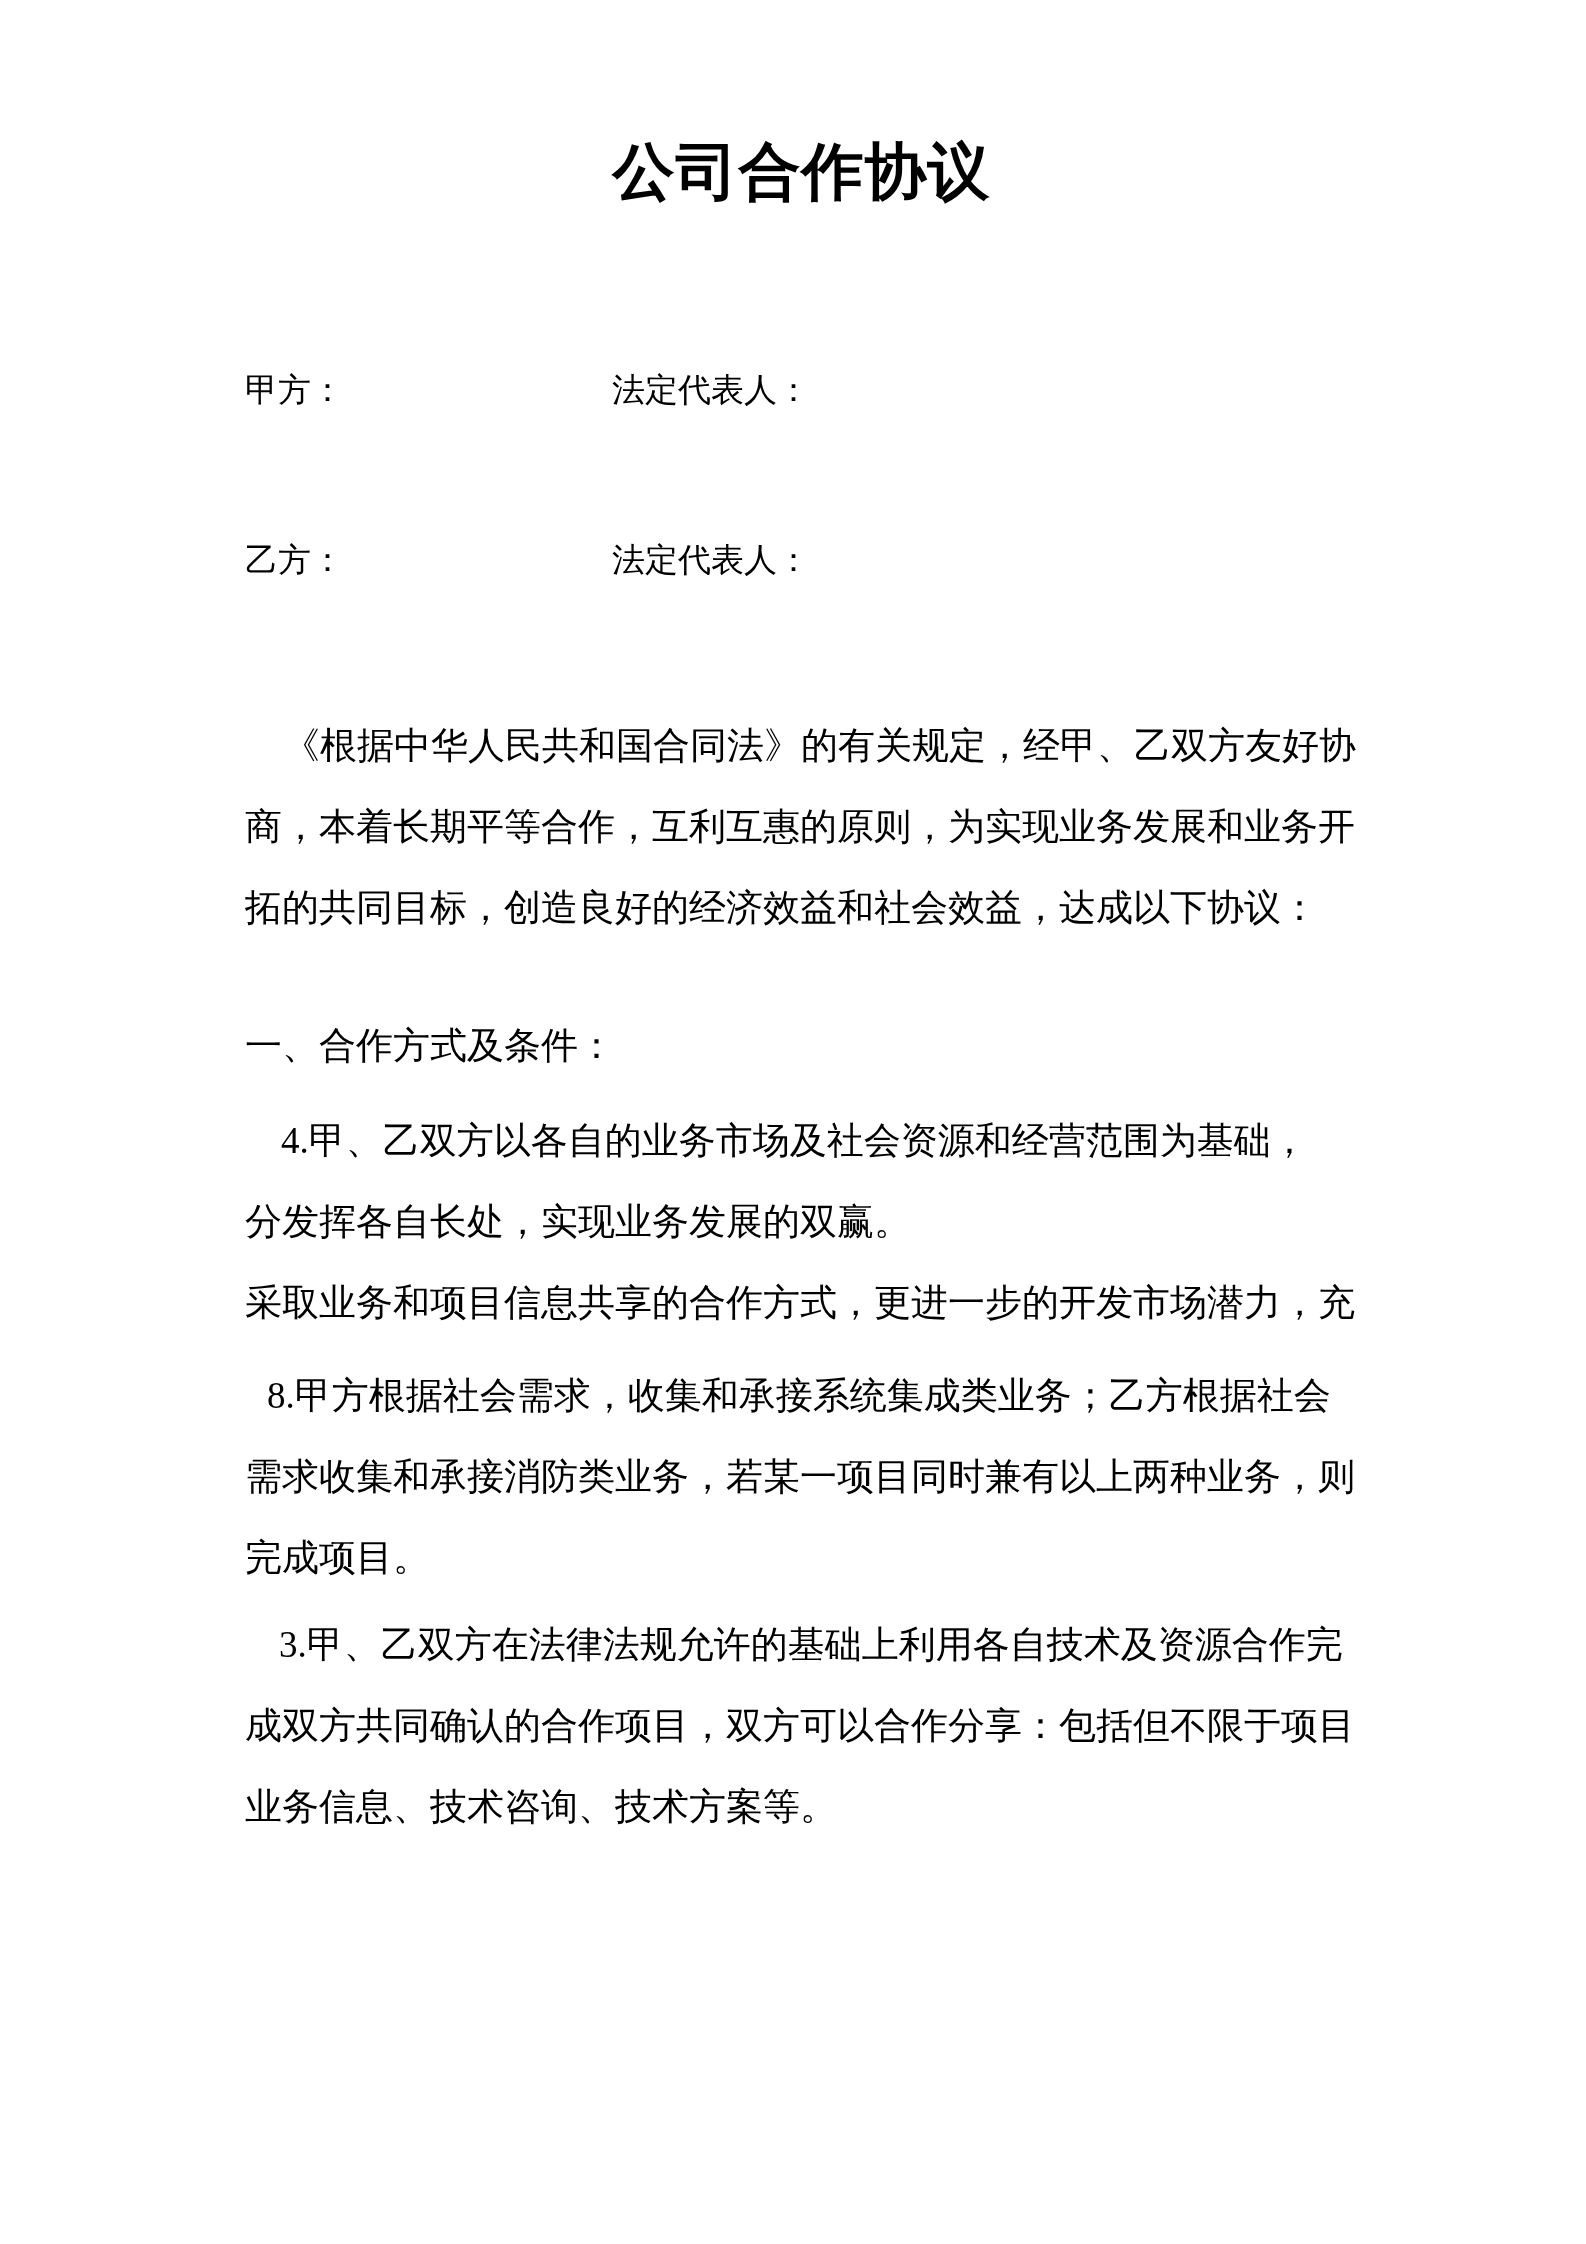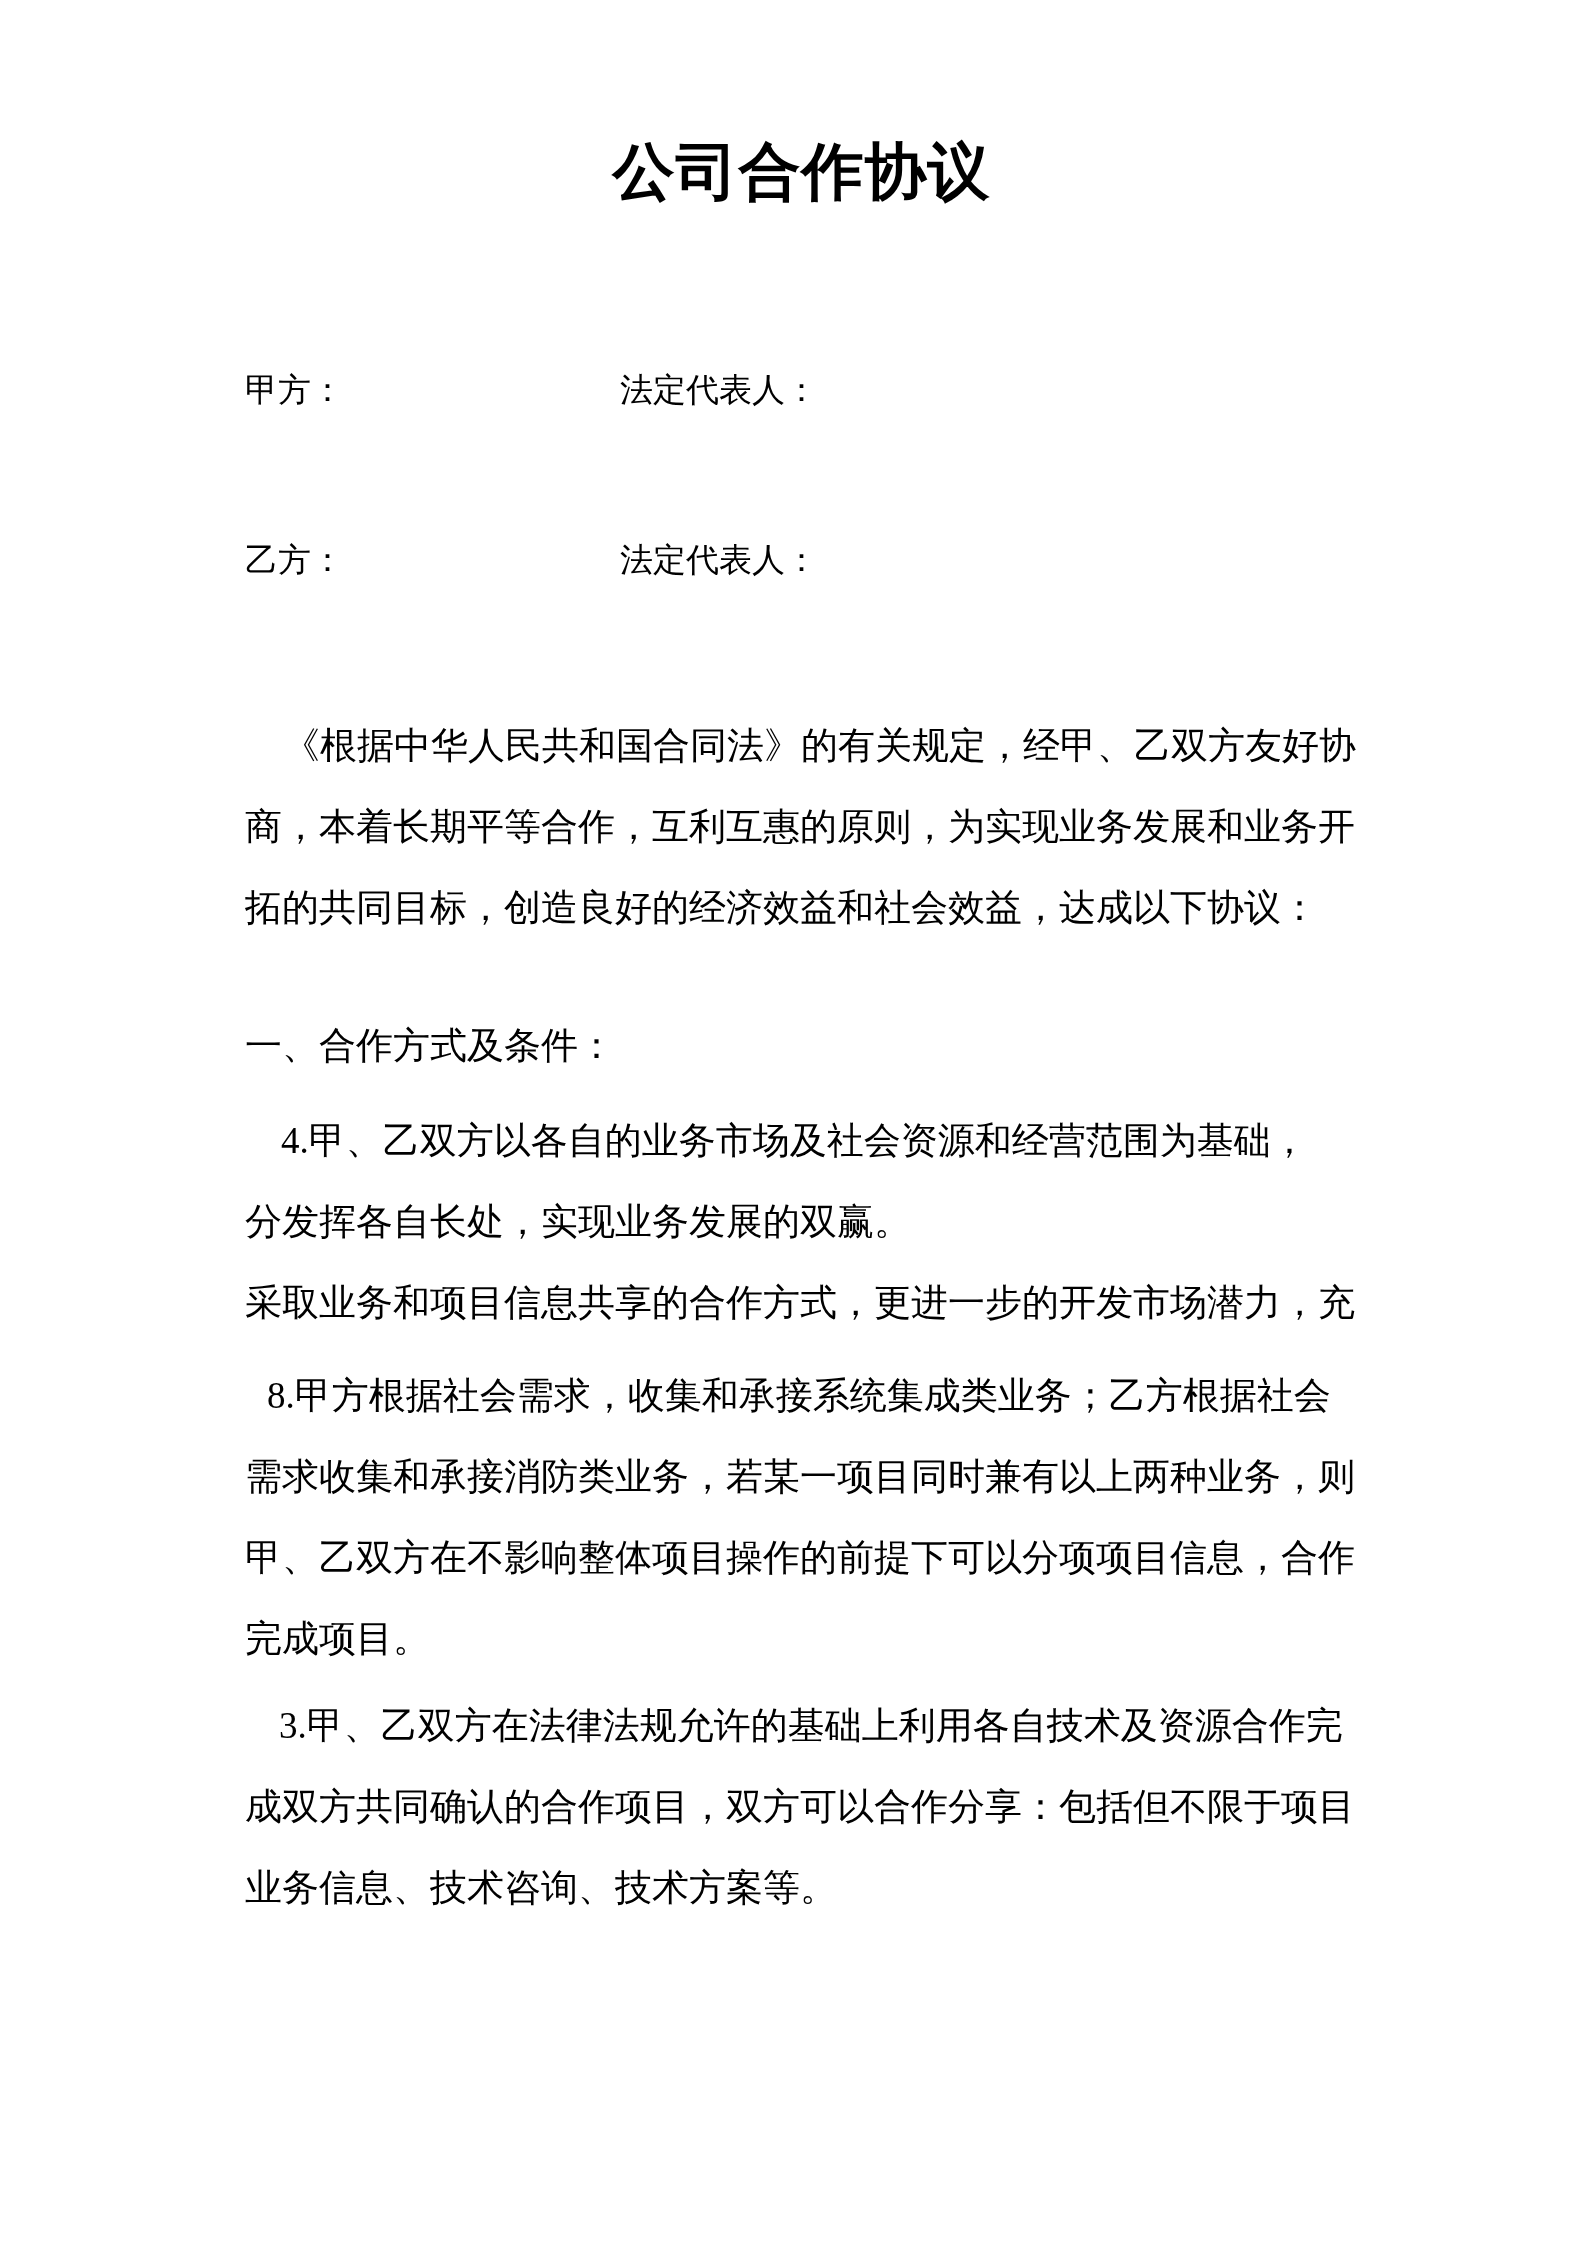--- a/index.html
+++ b/index.html
@@ -34,21 +34,21 @@
     position: relative;
     font-size: 33px;
     line-height: 81px;
     height: 81px;
     white-space: nowrap;
   }
   .party-row.row-a { margin-top: 132px; }
   .party-row.row-b { margin-top: 89px; }
   .rep-label {
     position: absolute;
-    left: 375px;
+    left: 367px;
     top: 0;
   }
   .para {
     font-size: 37px;
     line-height: 81px;
   }
   .line { white-space: nowrap; }
   .preamble { margin-top: 104px; }
   .preamble .line:first-child { text-indent: 38px; }
   .sec-heading {
@@ -91,21 +91,20 @@
 
   <div class="para item-1">
       <div class="line">4.甲、乙双方以各自的业务市场及社会资源和经营范围为基础，</div>
       <div class="line">分发挥各自长处，实现业务发展的双赢。</div>
       <div class="line">采取业务和项目信息共享的合作方式，更进一步的开发市场潜力，充</div>
     </div>
 
   <div class="para item-2">
       <div class="line">8.甲方根据社会需求，收集和承接系统集成类业务；乙方根据社会</div>
       <div class="line">需求收集和承接消防类业务，若某一项目同时兼有以上两种业务，则</div>
-      <div class="line">甲、乙双方在不影响整体项目操作的前提下可以分项项目信息，合作</div>
       <div class="line">完成项目。</div>
     </div>
 
   <div class="para item-3">
       <div class="line">3.甲、乙双方在法律法规允许的基础上利用各自技术及资源合作完</div>
       <div class="line">成双方共同确认的合作项目，双方可以合作分享：包括但不限于项目</div>
       <div class="line">业务信息、技术咨询、技术方案等。</div>
     </div>
 
 </div>

